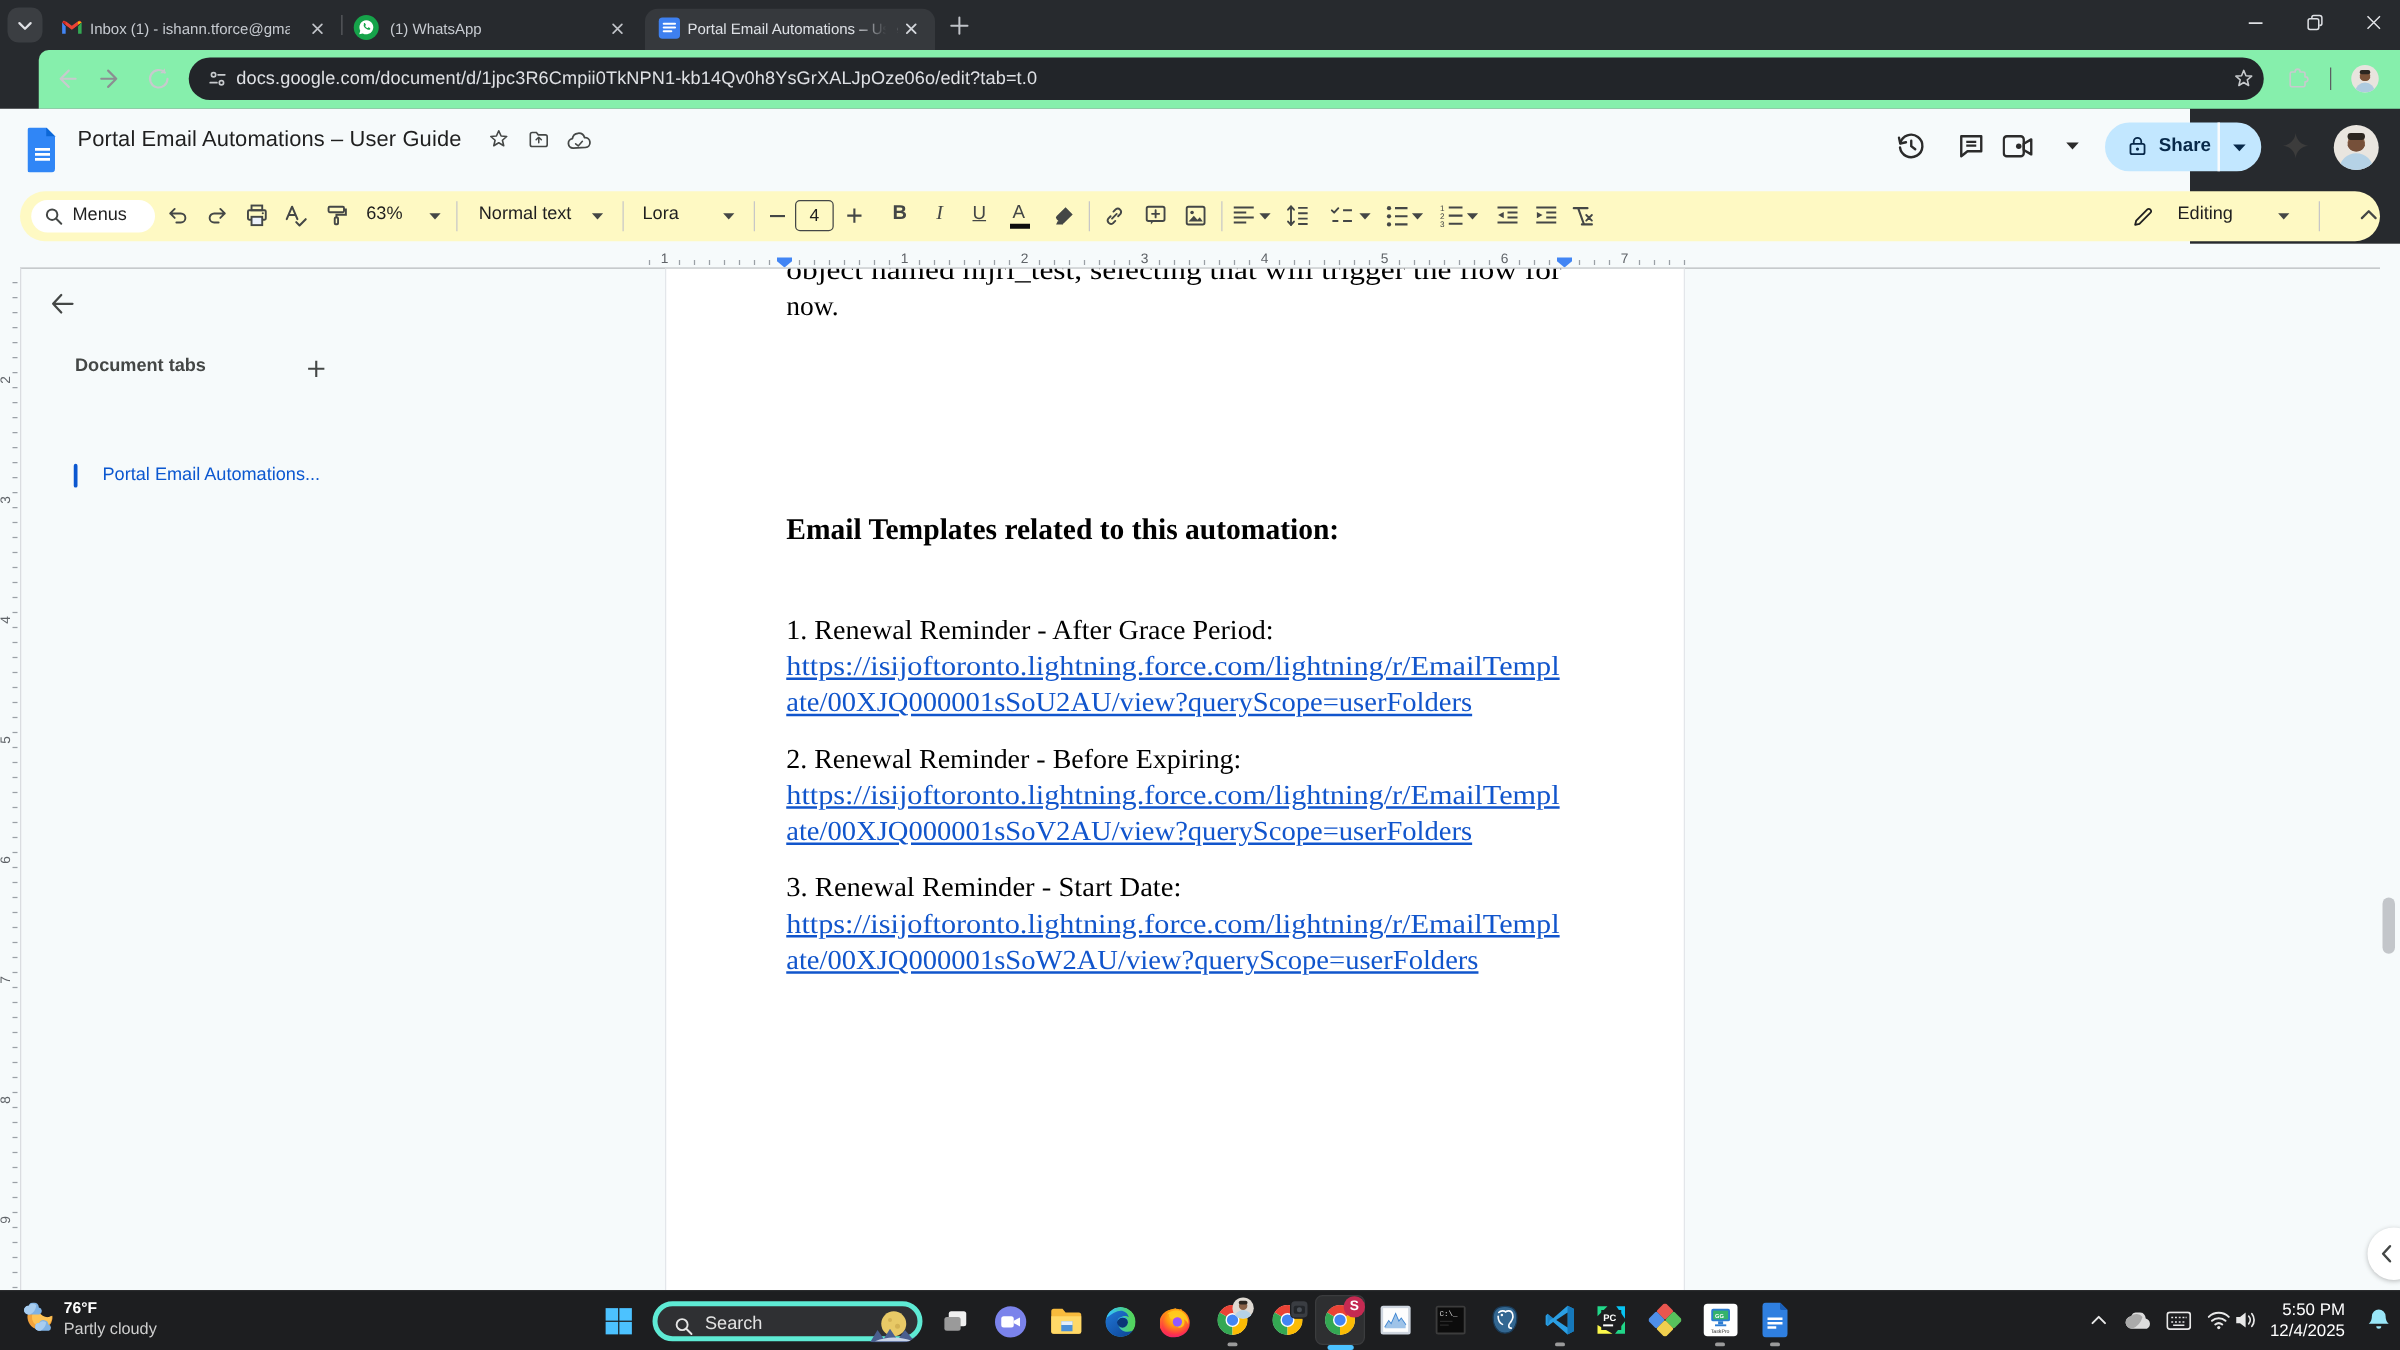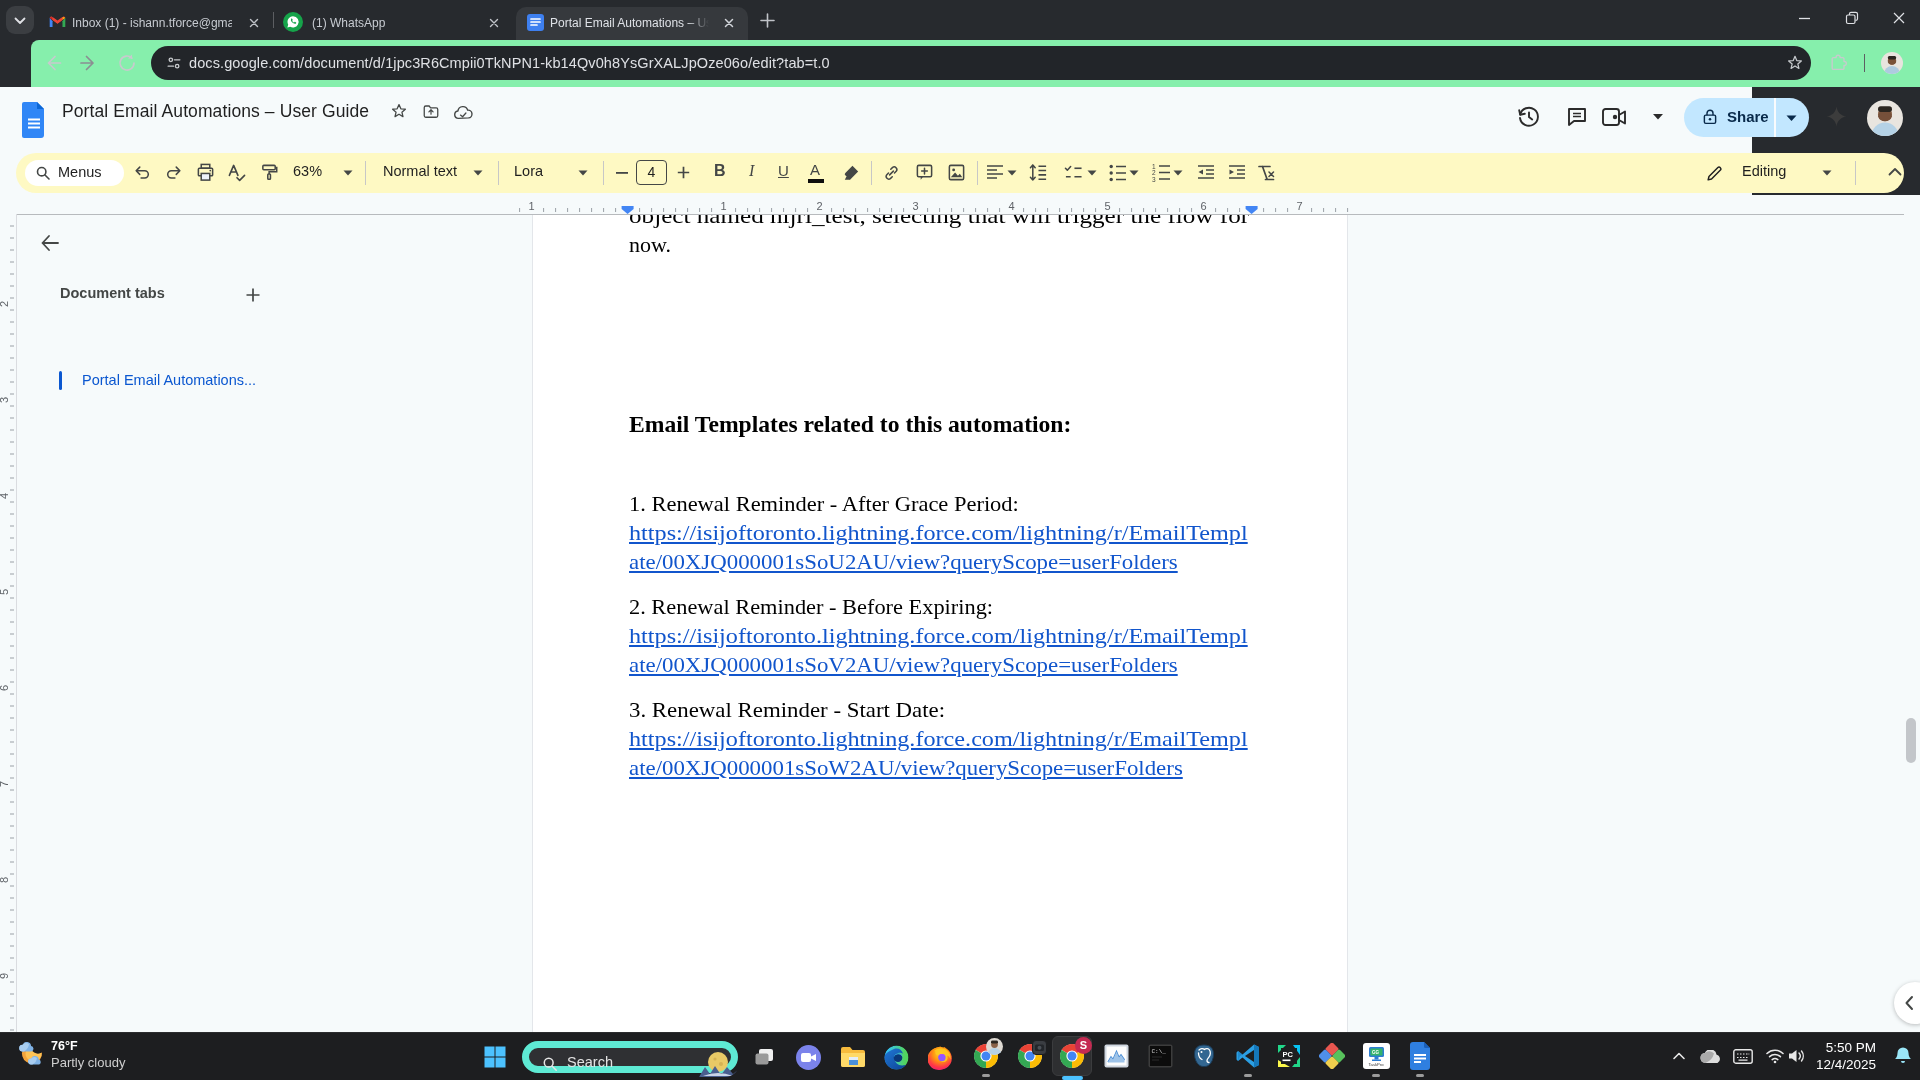--- a/index.html
+++ b/index.html
@@ -558,21 +558,21 @@
   <div class="abs" style="left:51px;top:6px;font-size:12.5px;font-weight:bold;color:#ffffff;">76°F</div>
   <div class="abs" style="left:51px;top:22px;font-size:13px;color:#cfcfcf;">Partly cloudy</div>
 
   <svg class="abs" style="left:484px;top:13px;" width="22" height="22" viewBox="0 0 22 22">
       <rect x="0.5" y="0.5" width="10" height="10" fill="#4cc2ff"></rect>
       <rect x="11.5" y="0.5" width="10" height="10" fill="#4cc2ff"></rect>
       <rect x="0.5" y="11.5" width="10" height="10" fill="#4cc2ff"></rect>
       <rect x="11.5" y="11.5" width="10" height="10" fill="#4cc2ff"></rect>
     </svg>
 
-  <div class="abs" style="left:522px;top:8px;width:216px;height:32px;border-radius:16px;background:#2f3033;border:7px solid #5eead4;">
+  <div class="abs" style="left:522px;top:8px;width:216px;height:32px;border-radius:16px;background:#2f3033;border:4px solid #5eead4;">
     <svg class="abs" style="left:13px;top:8px;" width="16" height="16" viewBox="0 0 16 16">
         <circle cx="6.7" cy="6.7" r="4.4" fill="none" stroke="#e6e6e6" stroke-width="1.5"></circle>
         <path d="M10.2 10.2 L14.2 14.2" stroke="#e6e6e6" stroke-width="1.5" stroke-linecap="round"></path>
       </svg>
     <div class="abs" style="left:38px;top:6px;font-size:14.5px;color:#e2e2e2;">Search</div>
     <div class="abs" style="left:168px;top:1px;width:42px;height:28px;overflow:hidden;border-radius:4px 14px 14px 4px;">
       <svg width="42" height="28" viewBox="0 0 42 28">
           <circle cx="21" cy="13" r="10" fill="#e8c966"></circle>
           <circle cx="18" cy="10" r="1.6" fill="#d4b254"></circle>
           <circle cx="24" cy="15" r="2" fill="#d4b254"></circle>

